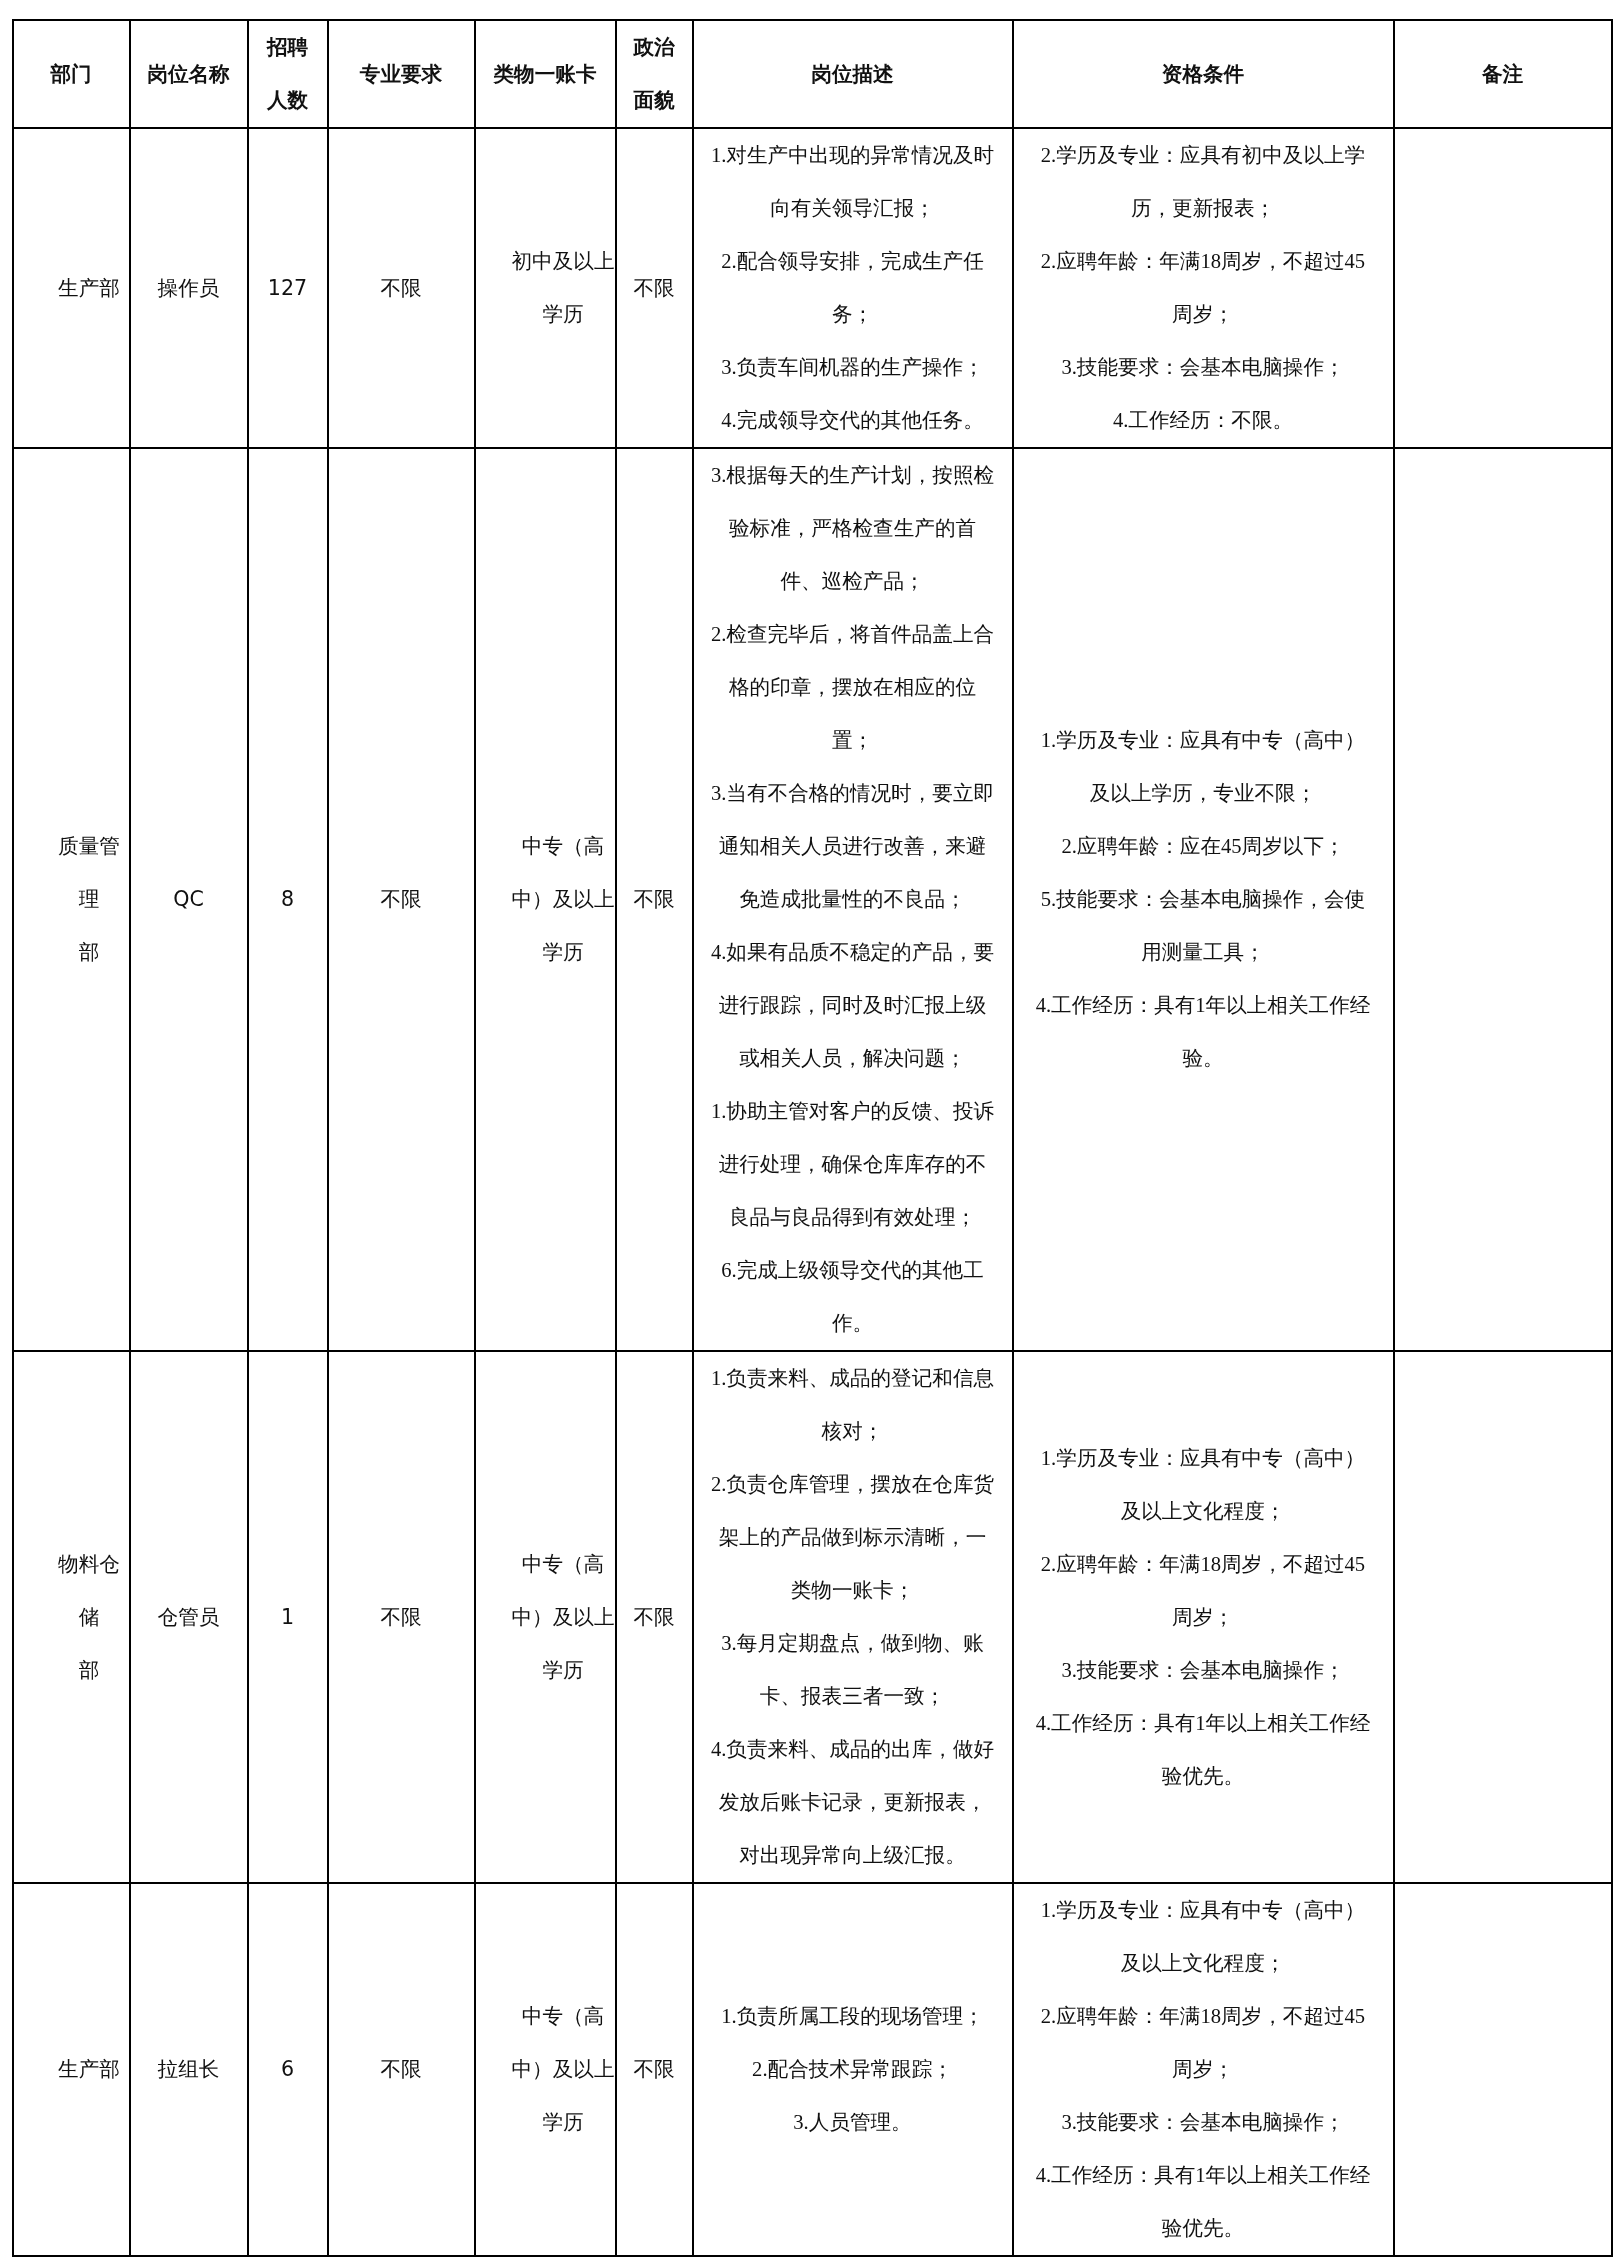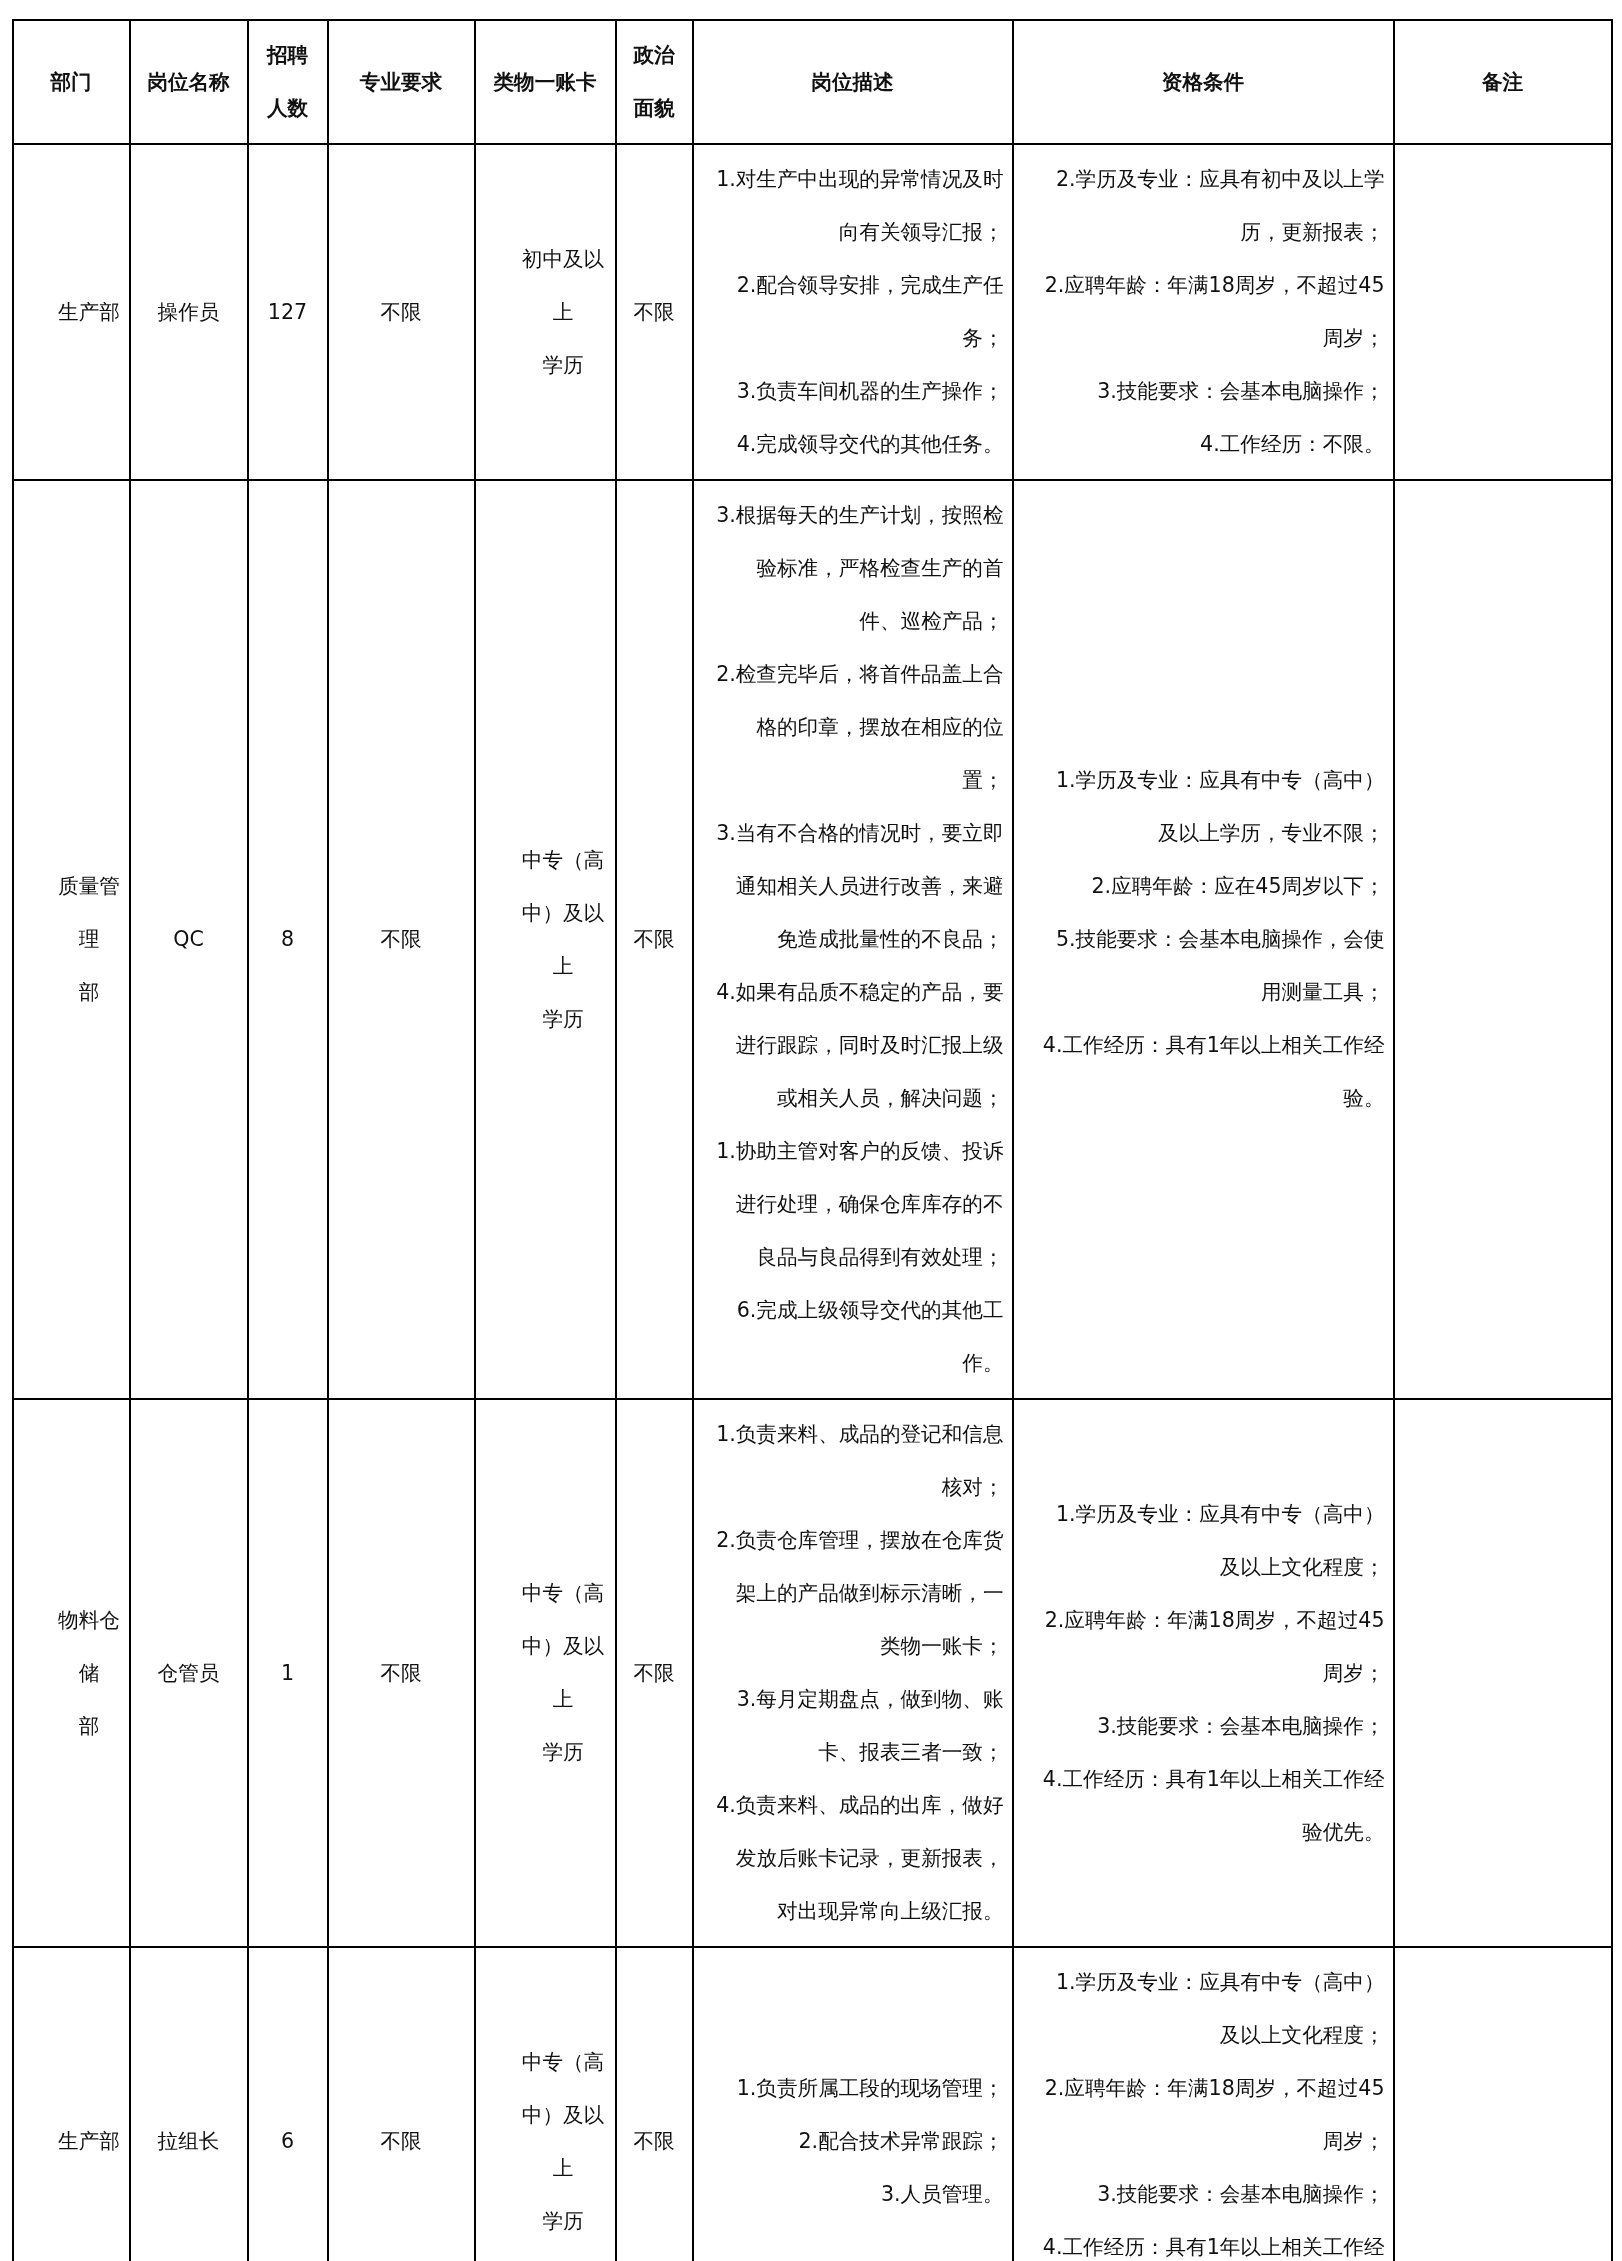--- a/index.html
+++ b/index.html
@@ -7,32 +7,32 @@
     width: 1622px; height: 2261px; position: relative; overflow: hidden;
     font-family: "DejaVu Sans", "Liberation Sans", sans-serif;
     color: #111111;
   }
   table.recruit {
     position: absolute; left: 11.5px; top: 19px;
     width: 1599px; border-collapse: collapse; table-layout: fixed;
   }
   table.recruit th, table.recruit td {
     border: 2.3px solid #000000;
-    padding: 8px;
+    padding: 0;
     vertical-align: middle;
   }
   table.recruit th {
     font-weight: bold; font-size: 20.6px; line-height: 53px;
     text-align: center; height: 105px;
   }
   table.recruit td {
     font-size: 20.6px; line-height: 53px;
   }
   td.c { text-align: center; padding: 0 7.6px; }
-  td.txt { text-align: right; padding: 0 10.7px 0 10.7px; }
+  td.txt { text-align: center; padding: 0 10.7px 0 10.7px; font-family: Liberation Serif, serif; }
   td.txt .ln { display: block; white-space: nowrap; overflow: hidden; }
   td.c .ln { display: block; margin-left: 36px; }
   .r1 { height: 316px; }
   .r2 { height: 900px; }
   .r3 { height: 527px; }
   .r4 { height: 370px; }
 </style>
 </head>
 <body>
 

